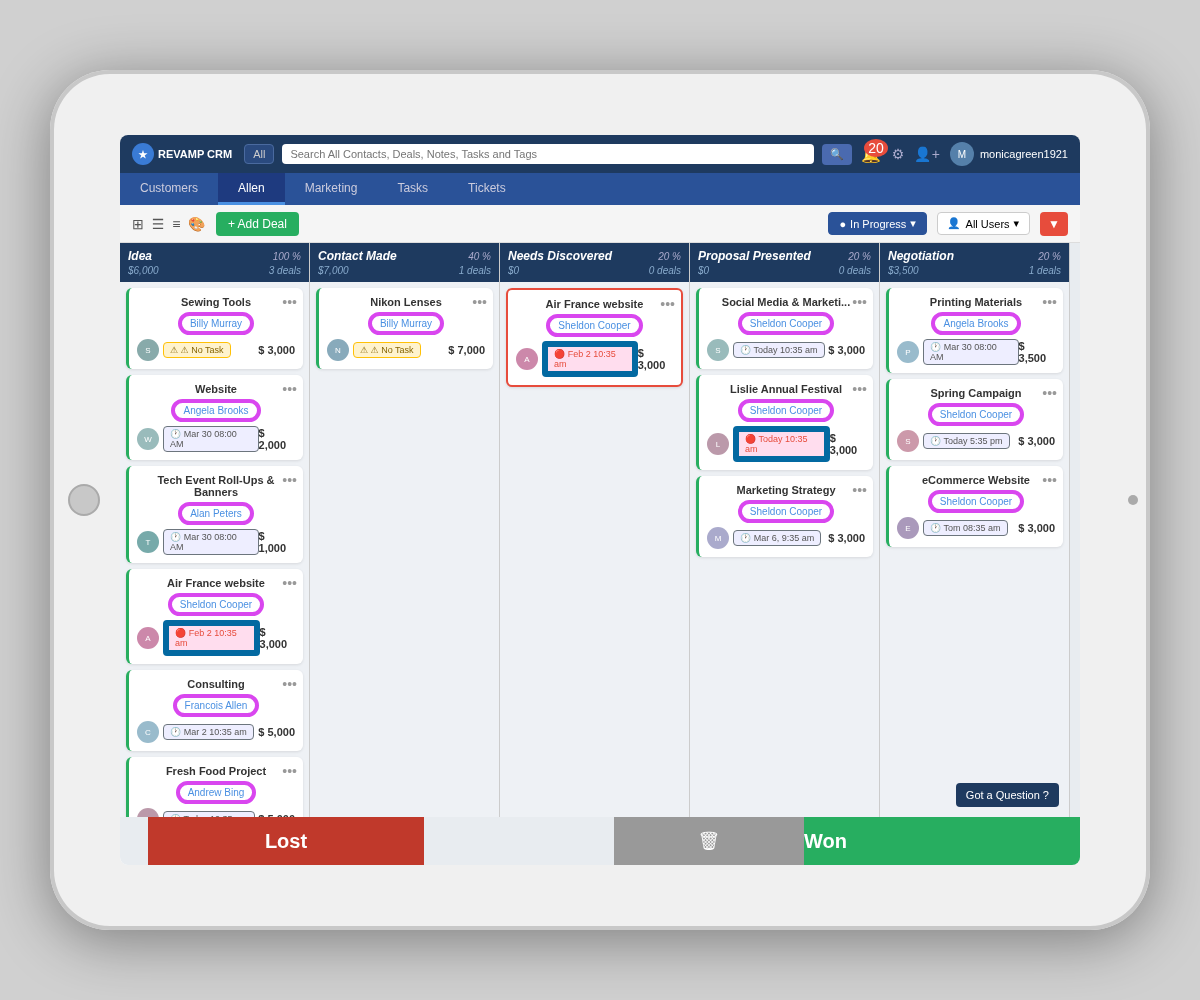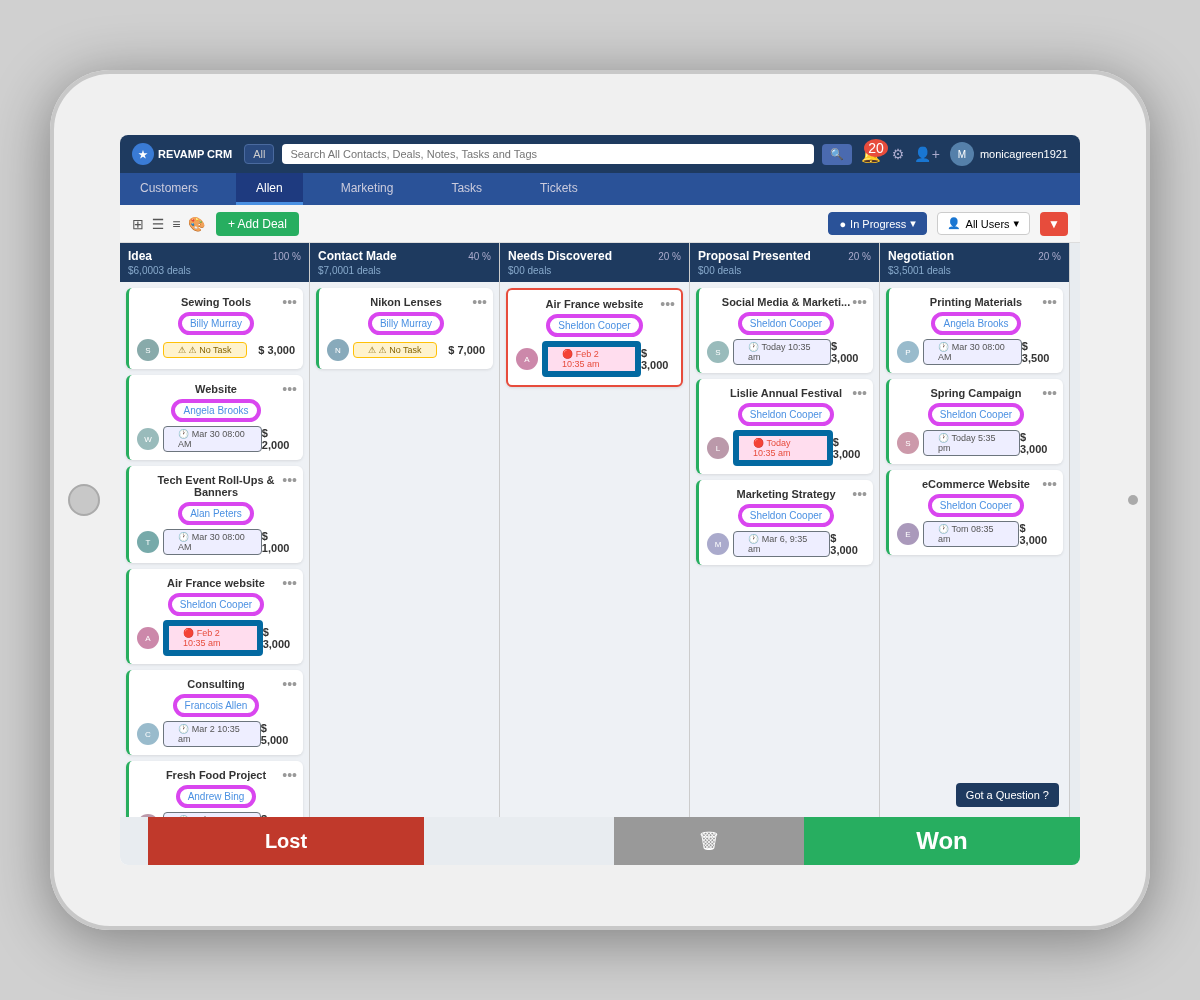--- a/index.html
+++ b/index.html
@@ -135,21 +135,20 @@
       justify-content: center;
       font-size: 10px;
       color: white;
     }
     
     .sub-nav {
       background: #2a5298;
       display: flex;
       height: 32px;
       flex-shrink: 0;
-      gap: 18px;
     }
     .sub-nav-item {
       padding: 0 20px;
       display: flex;
       align-items: center;
       font-size: 12px;
       color: #ccd;
       cursor: pointer;
       border-bottom: 3px solid transparent;
     }
@@ -236,37 +235,38 @@
       display: flex;
       flex-direction: column;
       border-right: 1px solid #ccc;
       background: #eef1f5;
     }
     .col-header {
       background: #1e3a5f;
       color: white;
       padding: 6px 8px;
       flex-shrink: 0;
+      font-style: italic;
     }
     .col-header-top {
       display: flex;
       justify-content: space-between;
       align-items: center;
     }
     .col-title {
       font-size: 12px;
       font-weight: bold;
     }
     .col-pct {
       font-size: 10px;
       color: #aac;
     }
     .col-header-bottom {
       display: flex;
-      justify-content: flex-start;
+      justify-content: space-between;
       font-size: 10px;
       color: #88aacc;
       margin-top: 2px;
     }
     
     .deal-card {
       background: white;
       border-radius: 6px;
       padding: 8px;
       box-shadow: 0 1px 3px rgba(0,0,0,0.1);
@@ -313,21 +313,21 @@
       background: #8aa;
       font-size: 8px;
       display: flex;
       align-items: center;
       justify-content: center;
       color: white;
       flex-shrink: 0;
     }
     .task-badge {
       font-size: 9px;
-      padding: 2px 14px;
+      padding: 2px 6px;
       border-radius: 4px;
       display: flex;
       align-items: center;
       gap: 2px;
     }
     .task-badge.no-task {
       background: #fff3cd;
       border: 1px solid #ffc107;
       color: #856404;
     }
@@ -383,23 +383,22 @@
       font-size: 18px;
       cursor: pointer;
       max-width: 190px;
       margin-left: 190px;
     }
     .bottom-won {
       flex: 1;
       background: #27ae60;
       display: flex;
       align-items: center;
-      justify-content: center;
-      color: white;
-      font-size: 24px;
+      color: white;
+      font-size: 20px;
       font-weight: bold;
       cursor: pointer;
     }
     .got-question {
       position: absolute;
       bottom: 10px;
       right: 10px;
       background: #1e3a5f;
       color: white;
       font-size: 11px;

